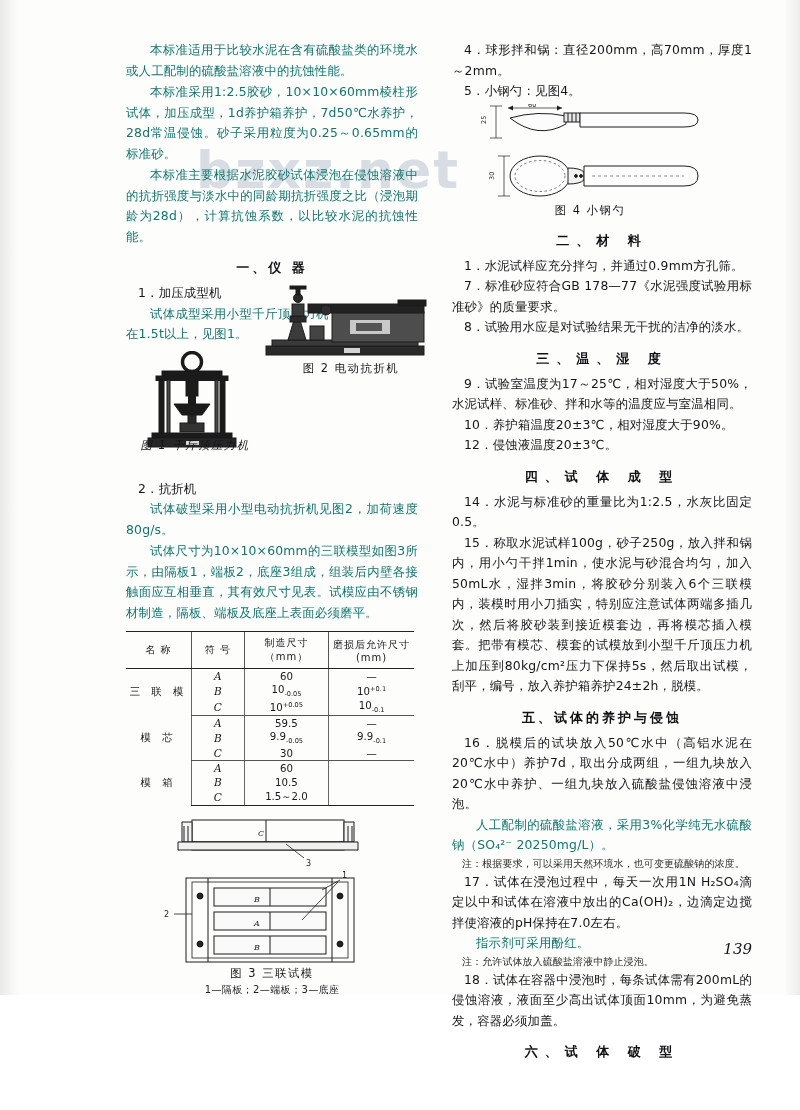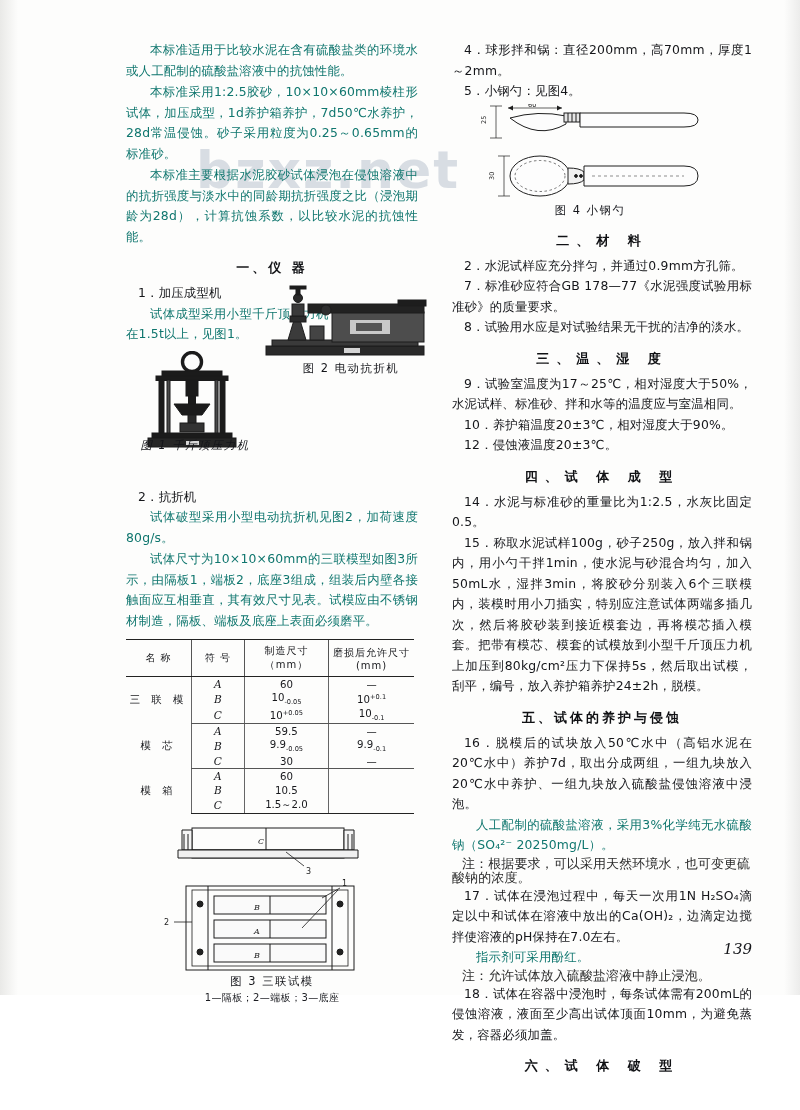--- a/index.html
+++ b/index.html
@@ -64,21 +64,21 @@
     margin: 0;
     font-size: 12.4px;
     line-height: 20.5px;
     text-align: justify;
     text-indent: 12px;
     letter-spacing: 0.2px;
     color: #15161a;
   }
   p.note {
     margin: 1px 0 1px 0;
-    font-size: 13px;
+    font-size: 10px;
     line-height: 14px;
     text-indent: 10px;
     color: #2b2b2b;
     letter-spacing: 0.1px;
   }
 
   h2.section {
     margin: 12px 0 6px 0;
     font-size: 13px;
     font-weight: bold;
@@ -201,21 +201,21 @@
           <rect x="54" y="72" width="24" height="9" fill="#333"></rect>
 
           <rect x="26" y="82" width="80" height="5"></rect>
           <rect x="22" y="87" width="88" height="9" fill="#262626"></rect>
           <rect x="60" y="90" width="13" height="4" fill="#d8d8d8" stroke="none"></rect>
         </g>
       </svg>
       <p class="figcap" style="position:absolute; left:-6px; top:84px; width:150px;">图 1   千斤顶压力机</p>
     </div>
 
-    <p class="item" style="margin-top:36px;">2．抗折机</p>
+    <p class="item" style="margin-top:28px;">2．抗折机</p>
     <p class="para">试体破型采用小型电动抗折机见图2，加荷速度80g/s。</p>
 
     <p class="para">试体尺寸为10×10×60mm的三联模型如图3所示，由隔板1，端板2，底座3组成，组装后内壁各接触面应互相垂直，其有效尺寸见表。试模应由不锈钢材制造，隔板、端板及底座上表面必须磨平。</p>
 
     <table class="molds">
       <thead>
         <tr>
           <th class="c1">名    称</th>
           <th class="c2">符    号</th>
           <th class="c3">制造尺寸 （mm）</th>
@@ -378,21 +378,21 @@
         <g font-size="6.5" fill="#1e1e1e" font-family="DejaVu Sans, sans-serif">
           <text x="76" y="3">60</text>
           <text x="34" y="20" transform="rotate(-90 34 20)">25</text>
           <text x="42" y="76" transform="rotate(-90 42 76)">30</text>
         </g>
       </svg>
       <p class="figcap" style="position:absolute; left:68px; top:96px; width:140px;">图 4  小钢勺</p>
     </div>
 
     <h2 class="section wide" style="margin-top:16px;">二、材    料</h2>
-    <p class="item">2．水泥试样应充分拌匀，并通过0.9mm方孔筛。</p>
+    <p class="item">1．水泥试样应充分拌匀，并通过0.9mm方孔筛。</p>
     <p class="item">7．标准砂应符合GB 178—77《水泥强度试验用标准砂》的质量要求。</p>
     <p class="item">8．试验用水应是对试验结果无干扰的洁净的淡水。</p>
 
     <h2 class="section wide">三、温、湿  度</h2>
     <p class="item">9．试验室温度为17～25℃，相对湿度大于50%，水泥试样、标准砂、拌和水等的温度应与室温相同。</p>
     <p class="item">10．养护箱温度20±3℃，相对湿度大于90%。</p>
     <p class="item">12．侵蚀液温度20±3℃。</p>
 
     <h2 class="section wide">四、试 体 成 型</h2>
     <p class="item">14．水泥与标准砂的重量比为1:2.5，水灰比固定0.5。</p>

